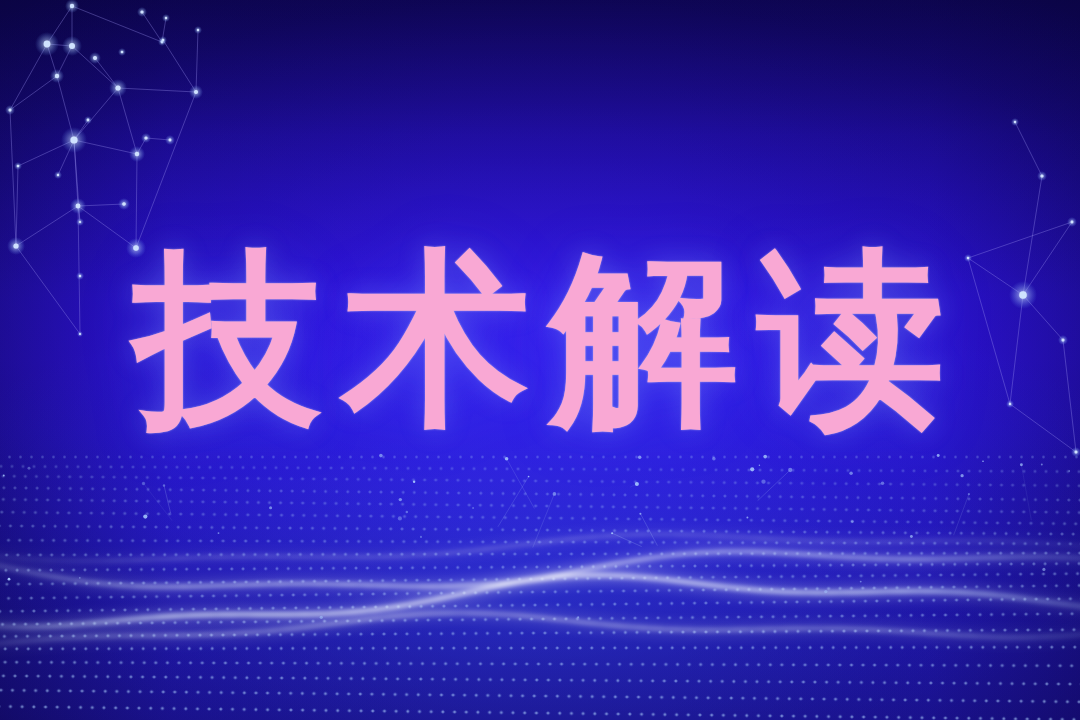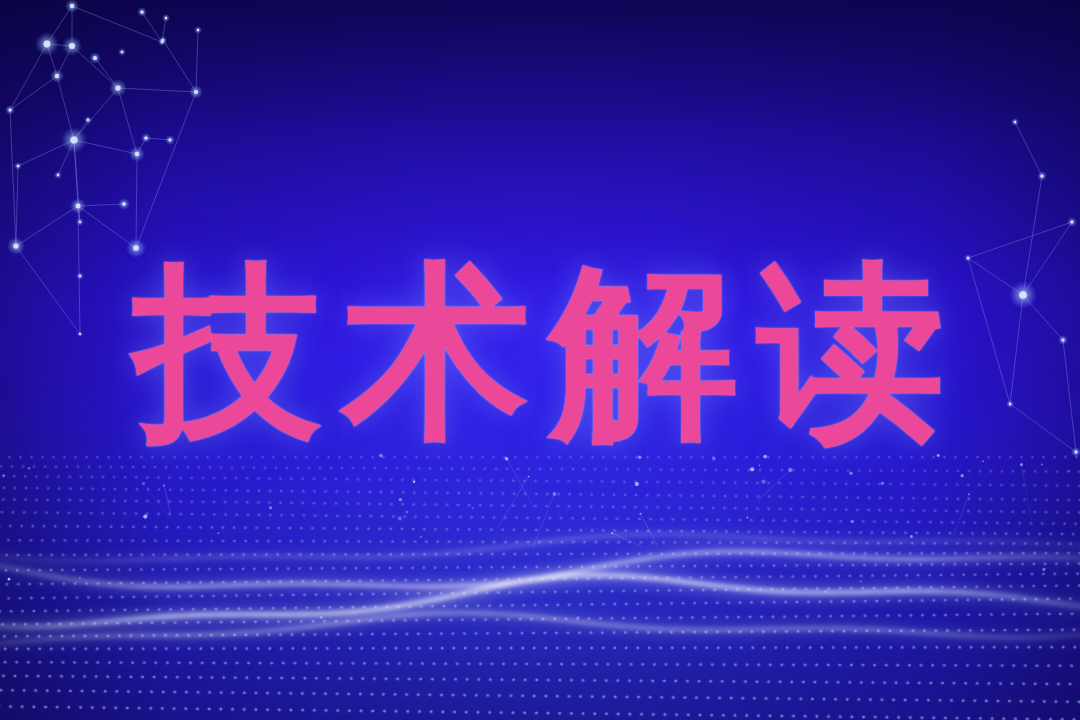--- a/index.html
+++ b/index.html
@@ -93,25 +93,25 @@
     position: absolute;
     left: 0; right: 0;
     top: 249px;
     height: 210px;
     display: flex;
     align-items: center;
     justify-content: center;
     z-index: 40;
   }
   .headline {
-    font-family: Liberation Serif, serif;
+    font-family: Liberation Mono, monospace;
     font-size: 188px;
     line-height: 1;
     font-weight: 700;
-    color: #ec4899;
+    color: #f9a8d4;
     letter-spacing: 20px;
     text-indent: 20px;
     white-space: nowrap;
     -webkit-font-smoothing: antialiased;
     text-shadow:
       0 0 2px rgba(255,255,255,0.55),
       0 0 26px rgba(140,170,255,0.30),
       0 0 62px rgba(70,110,255,0.22);
   }
 

